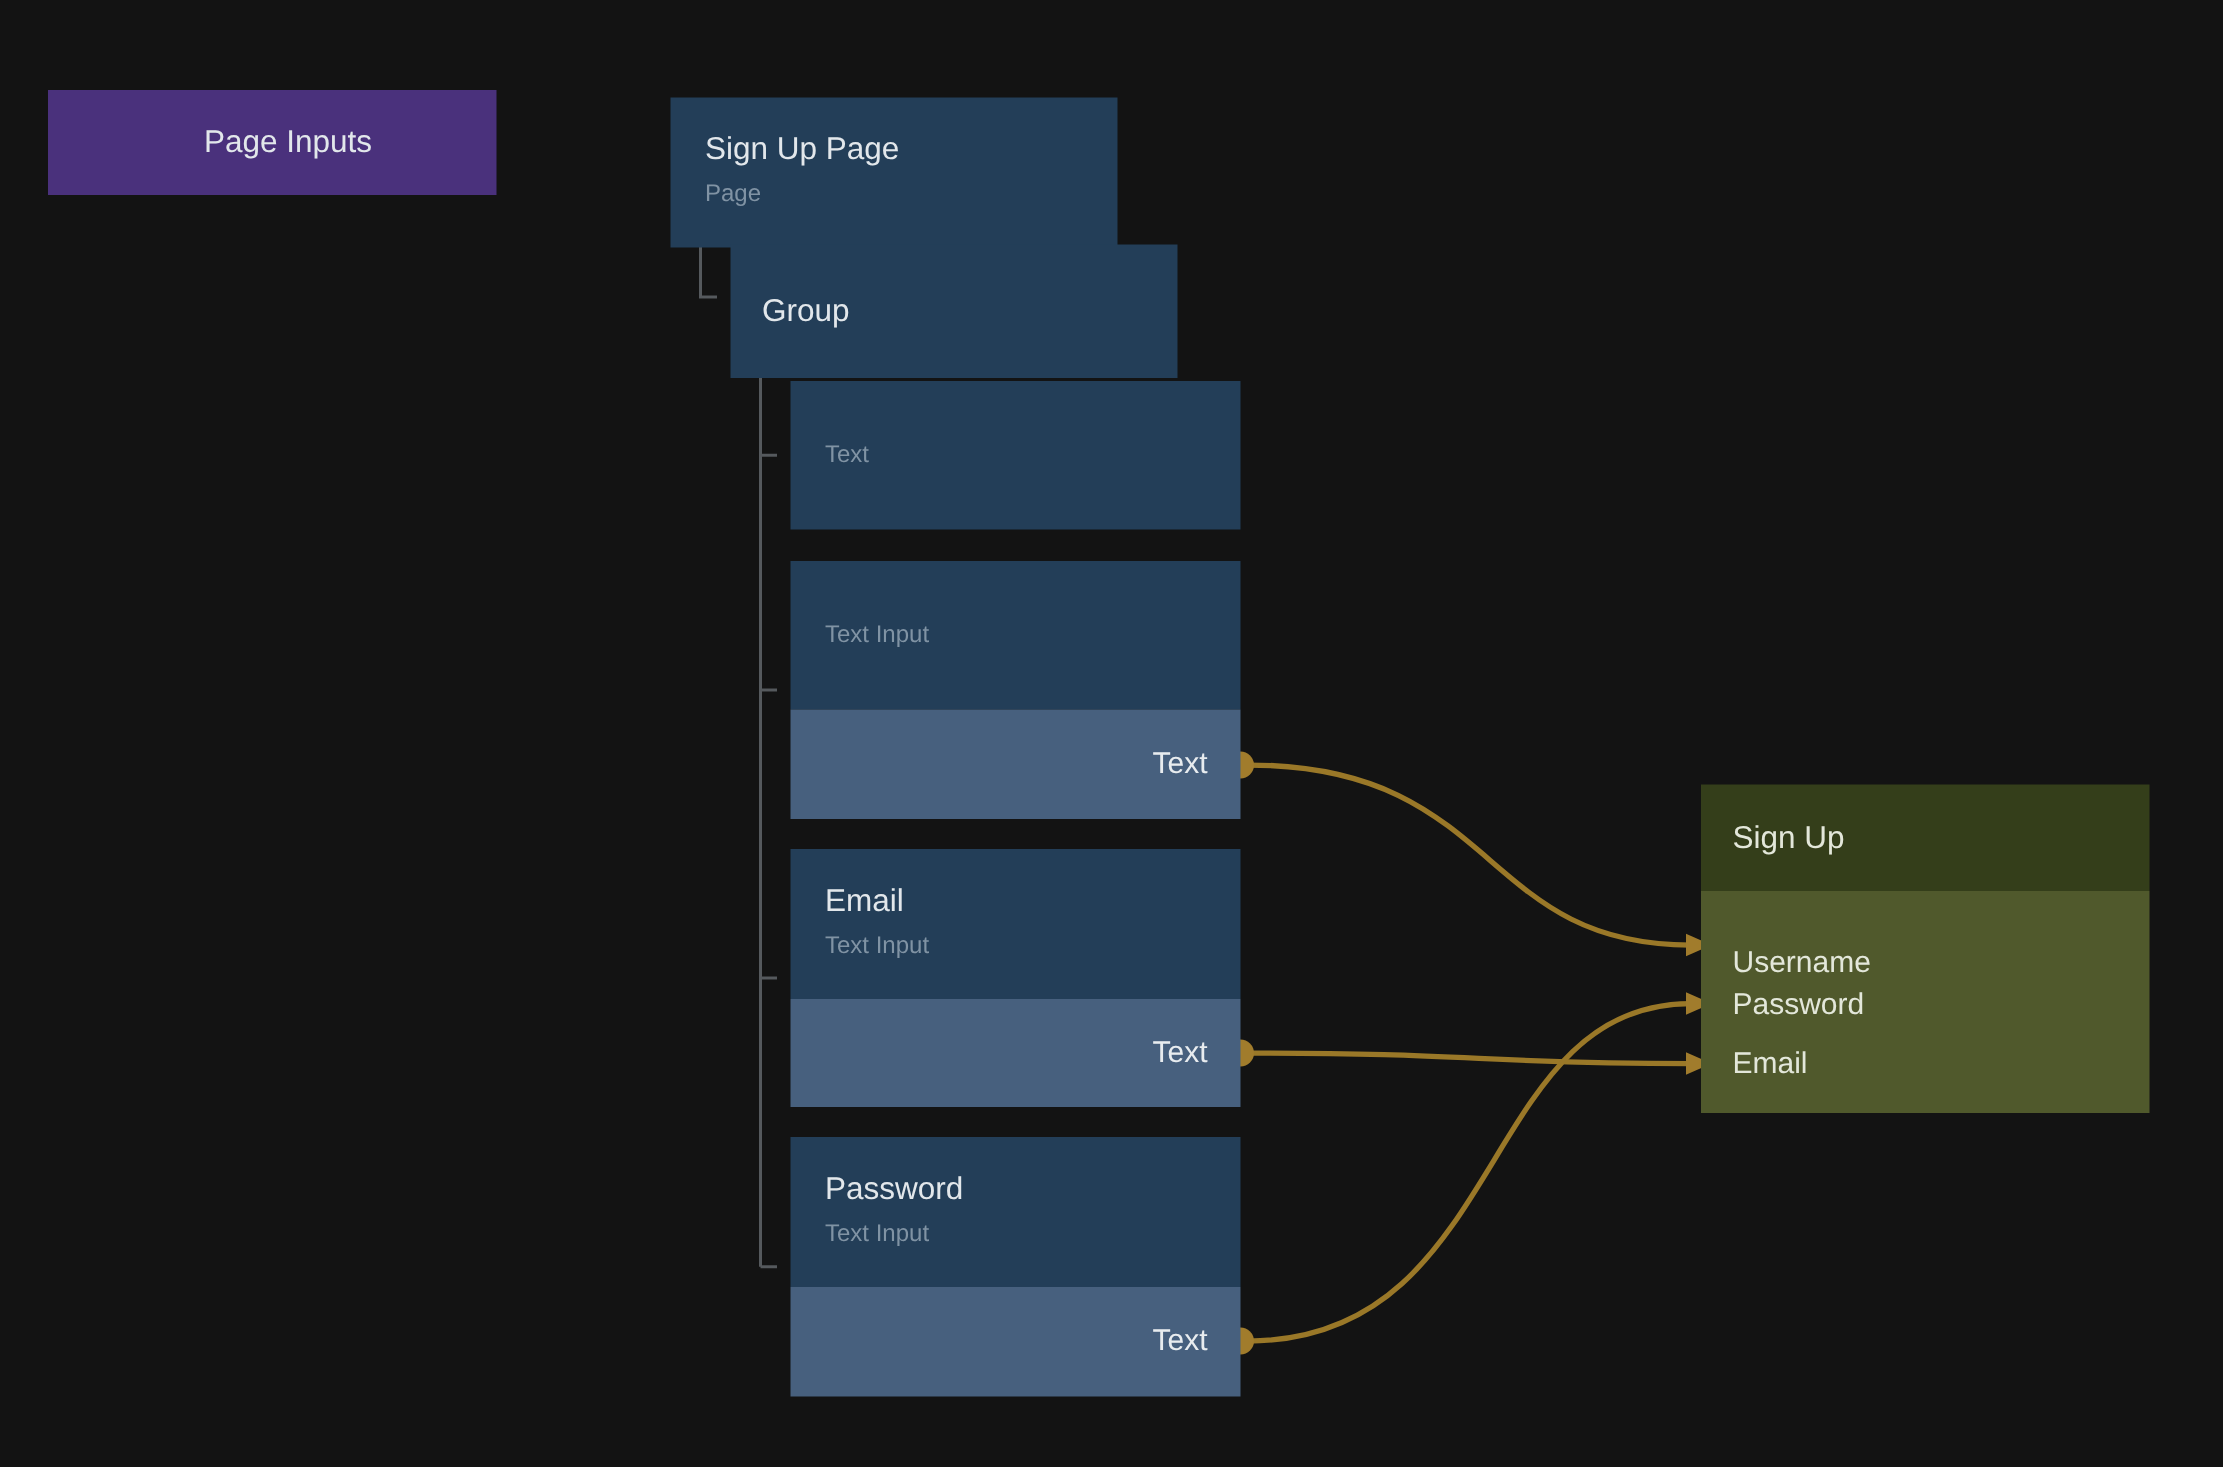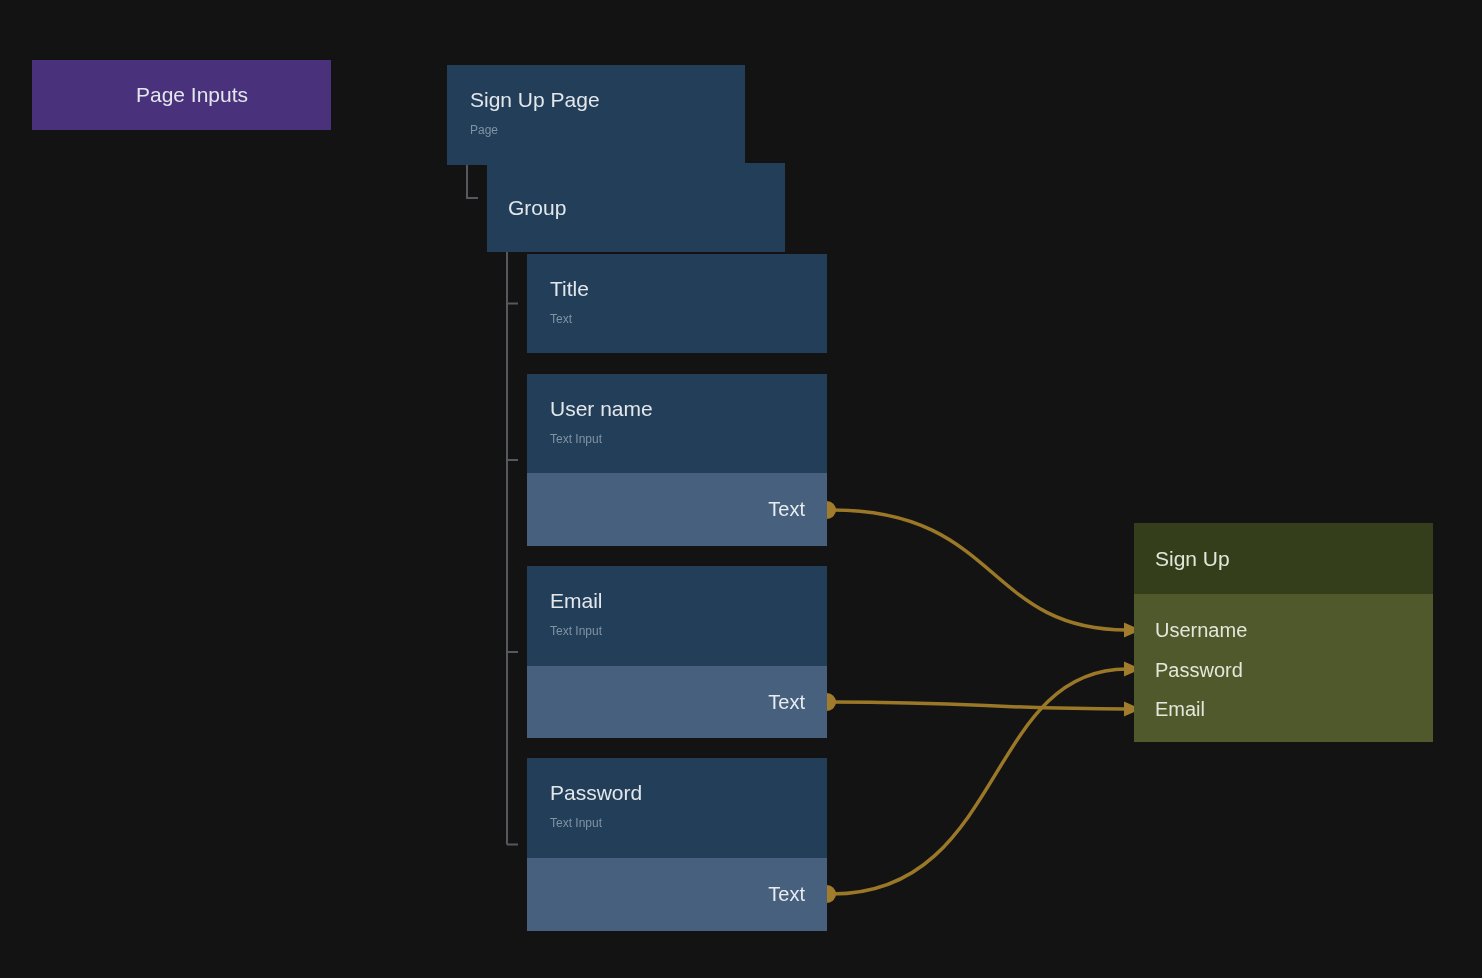--- a/index.html
+++ b/index.html
@@ -24,21 +24,21 @@
 
   .single-line {
     display:flex; align-items:center; padding-left:21px;
     font-size:21px; font-weight:500; color: var(--text_primary);
   }
   .hdr2 {
     display:flex; flex-direction:column; justify-content:center;
     padding-left:23px; box-sizing:border-box;
   }
   .hdr2 .t { font-size:21px; font-weight:500; color: var(--text_primary); line-height:30px; }
-  .hdr2 .s { font-size:12px; font-weight:400; color: var(--text_secondary); line-height:30px; }
+  .hdr2 .s { font-size:16px; font-weight:400; color: var(--text_secondary); line-height:30px; }
 
   .out-body {
     display:flex; align-items:center; justify-content:flex-end;
     padding-right:22px; box-sizing:border-box;
     font-size:20px; color: var(--text_port);
   }
 
   .g-title {
     display:flex; align-items:center; padding-left:21px; box-sizing:border-box;
     font-size:21px; font-weight:500; color: var(--text_green);
@@ -83,27 +83,25 @@
   <div class="node blue-hdr hdr2" style="left:447px; top:43px; width:298px; height:100px;margin-top:22px;">
     <span class="t">Sign Up Page</span>
     <span class="s">Page</span>
   </div>
 
   <div class="node blue-hdr single-line" style="left:487px; top:163px; width:298px; height:89px;">
     <span>Group</span>
   </div>
 
   <div class="node blue-hdr hdr2" style="left:527px; top:254px; width:300px; height:99px;">
-    <span class="t">Title</span>
     <span class="s">Text</span>
   </div>
 
   <div class="node" style="left:527px; top:374px; width:300px;">
     <div class="blue-hdr hdr2" style="height:99px;">
-      <span class="t">User name</span>
       <span class="s">Text Input</span>
     </div>
     <div class="blue-body out-body" style="height:73px;">
       <span>Text</span>
     </div>
   </div>
 
   <div class="node" style="left:527px; top:566px; width:300px;">
     <div class="blue-hdr hdr2" style="height:100px;">
       <span class="t">Email</span>
@@ -122,21 +120,21 @@
     <div class="blue-body out-body" style="height:73px;">
       <span>Text</span>
     </div>
   </div>
 
   <div class="node" style="left:1134px; top:523px; width:299px;">
     <div class="green-hdr g-title" style="height:71px;">
       <span>Sign Up</span>
     </div>
     <div class="green-body" style="height:148px; position:relative;">
-      <div class="g-row" style="top:16px;">
+      <div class="g-row" style="top:28px;">
         <span>Username</span>
       </div>
       <div class="g-row" style="top:56px;">
         <span>Password</span>
       </div>
       <div class="g-row" style="top:95px;">
         <span>Email</span>
       </div>
     </div>
   </div>

